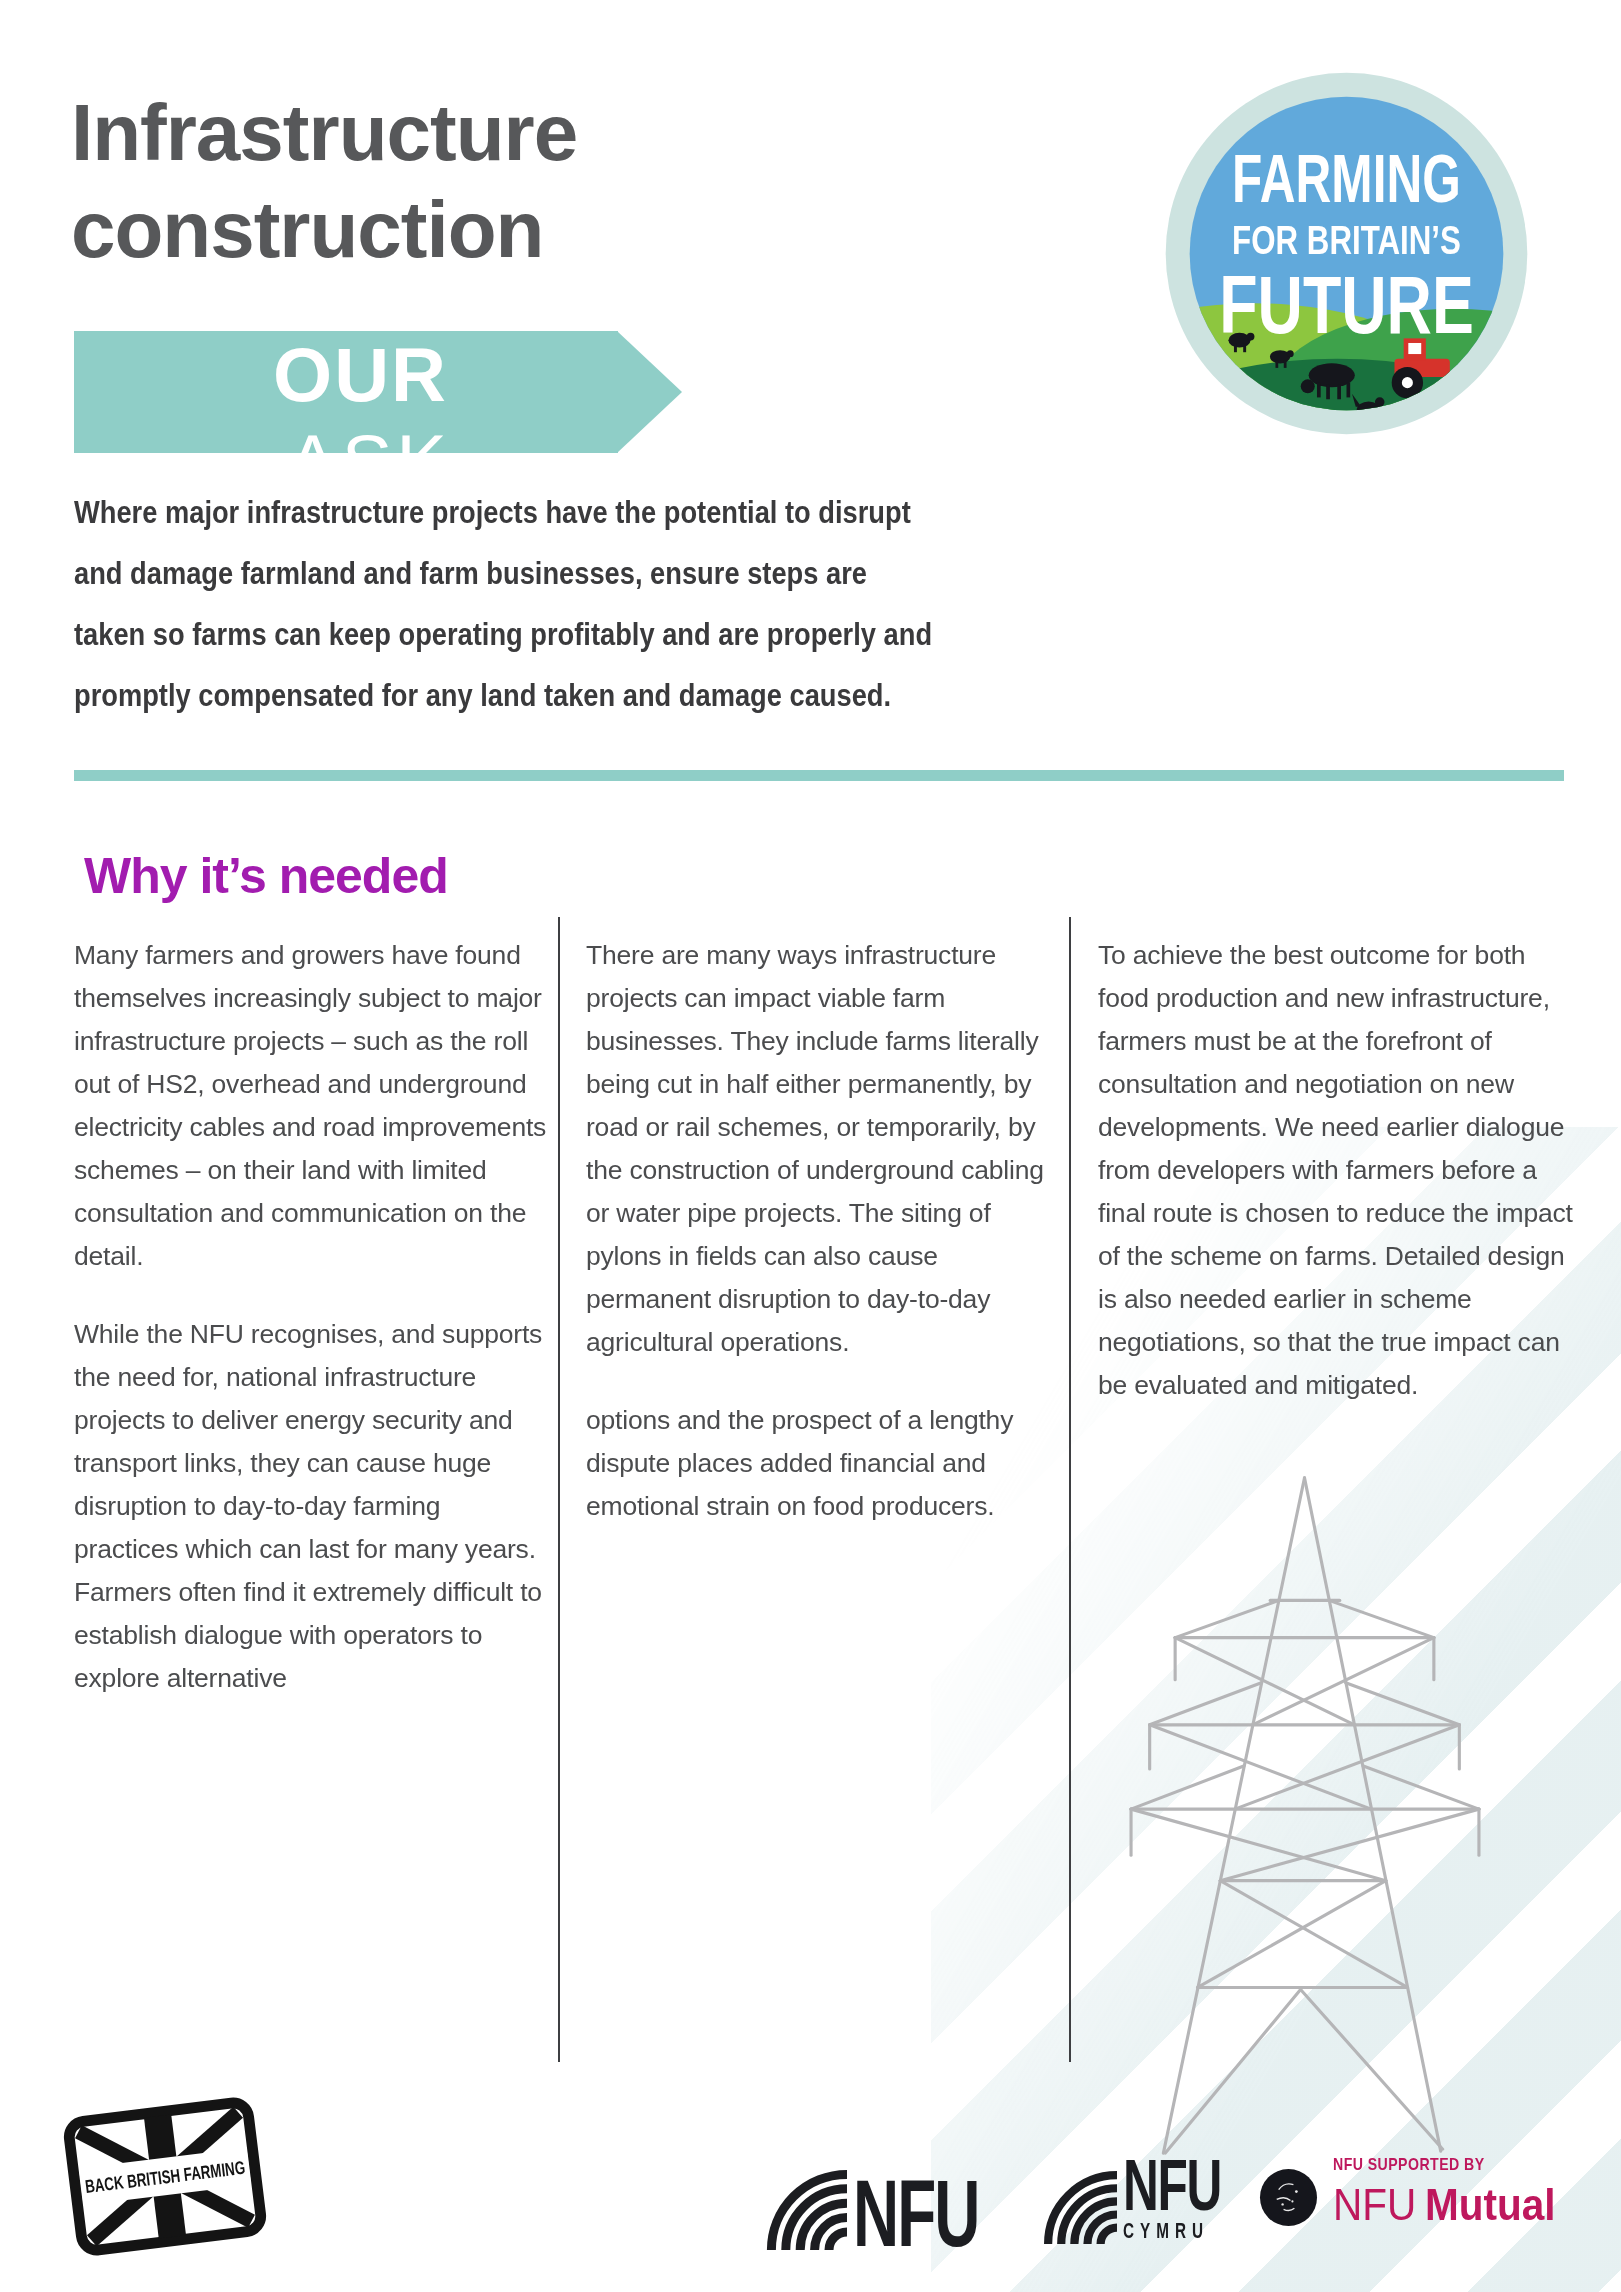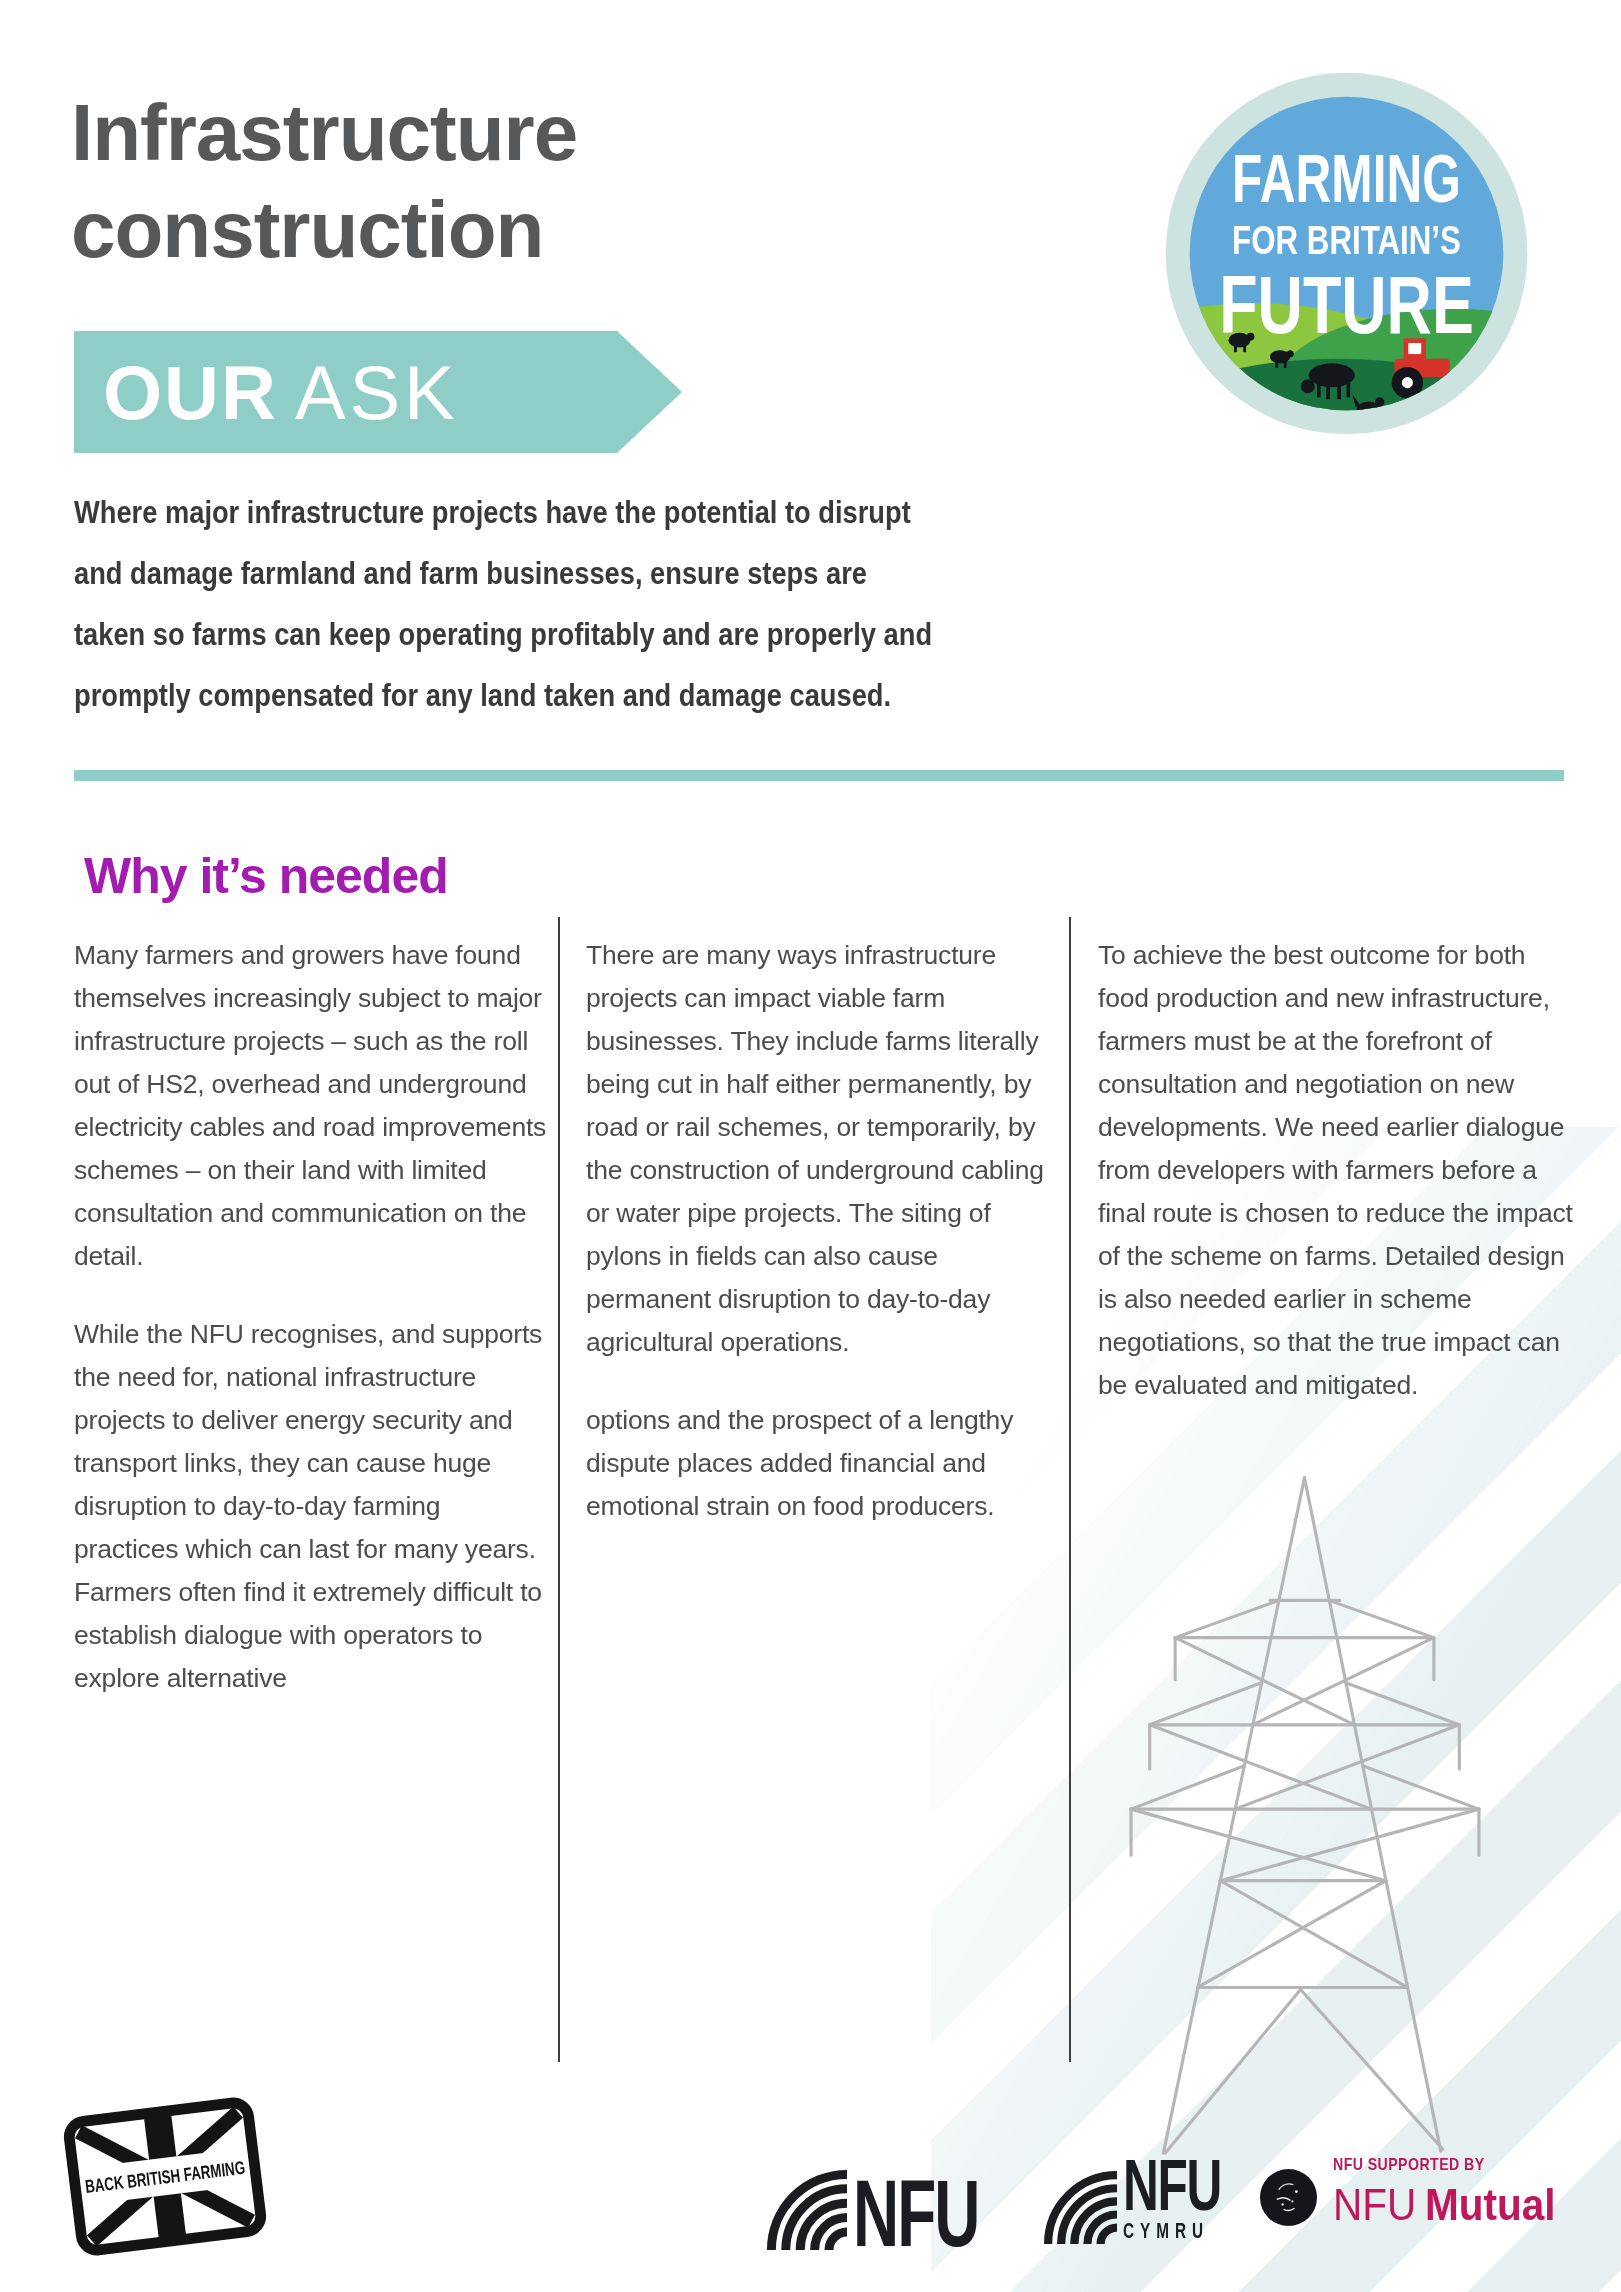--- a/index.html
+++ b/index.html
@@ -23,21 +23,21 @@
     position:absolute; left:71px; top:84px; margin:0; width:882px;
     font-size:80px; line-height:97px; font-weight:bold; letter-spacing:-1px;
     color:#57585a; white-space:pre-line;
   }
 
   .badge{position:absolute; left:1162px; top:69px; width:369px; height:369px;}
 
   .banner{
     position:absolute; left:74px; top:331px; width:544px; height:122px;
     background:#8fcec7; color:#ffffff; display:flex; align-items:center;
-    padding-left:29px; box-sizing:border-box;
+    padding-left:29px; box-sizing:border-box;flex-direction:column;
   }
   .banner .our{font-size:76px; font-weight:800; letter-spacing:2px;}
   .banner .ask{font-size:76px; font-weight:300; letter-spacing:3.9px; margin-left:17px;text-align:center;}
   .banner-arrow{
     position:absolute; left:617px; top:331px; width:0; height:0;
     border-top:61px solid transparent; border-bottom:61px solid transparent;
     border-left:65px solid #8fcec7;
   }
 
   .ask-text{

